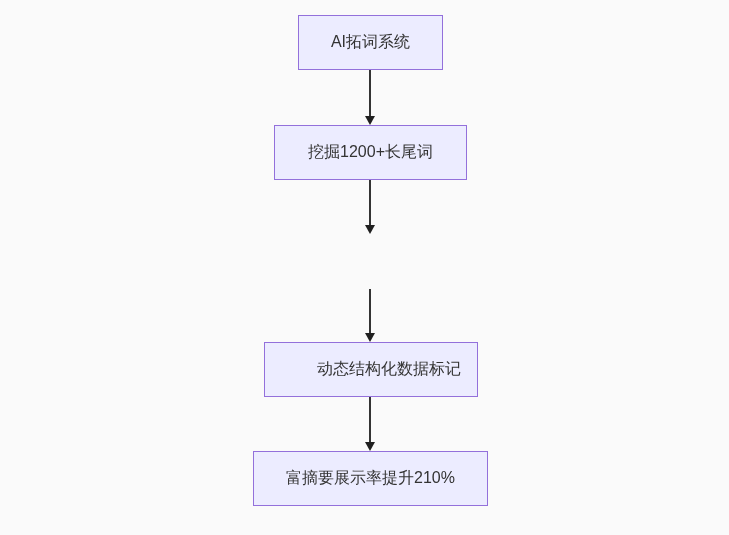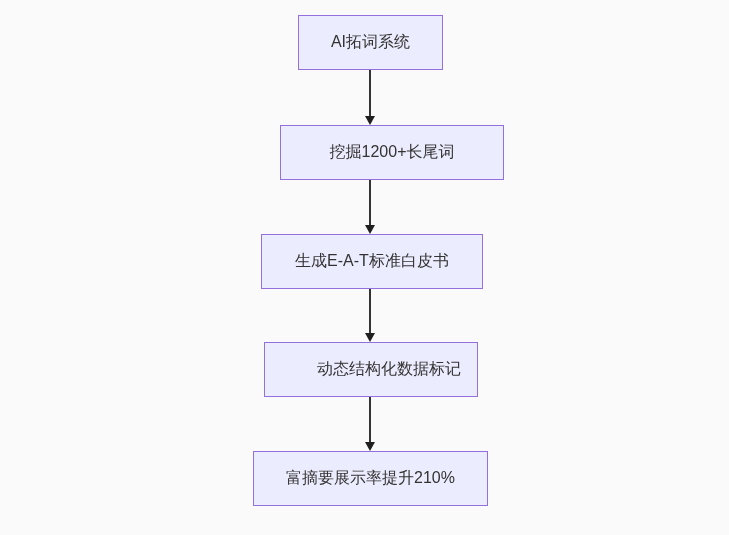--- a/index.html
+++ b/index.html
@@ -54,32 +54,29 @@
 
   <div class="flow-node" style="left:298px; top:15px; width:145px; height:55px;">
     <span>AI拓词系统</span>
   </div>
 
   <div class="edge" style="left:364px; top:70px; height:55px;">
     <div class="edge-line"></div>
     <div class="edge-head"></div>
   </div>
 
-  <div class="flow-node" style="left:274px; top:125px; width:224px; height:55px;margin-left:6px;">
+  <div class="flow-node" style="left:274px; top:125px; width:193px; height:55px;">
     <span>挖掘1200+长尾词</span>
   </div>
 
   <div class="edge" style="left:364px; top:180px; height:54px;">
     <div class="edge-line"></div>
     <div class="edge-head"></div>
   </div>
 
-  <div class="flow-node" style="left:261px; top:234px; width:222px; height:55px;">
-    <span>生成E-A-T标准白皮书</span>
-  </div>
 
   <div class="edge" style="left:364px; top:289px; height:53px;">
     <div class="edge-line"></div>
     <div class="edge-head"></div>
   </div>
 
   <div class="flow-node" style="left:264px; top:342px; width:214px; height:55px;padding-left:36px;">
     <span>动态结构化数据标记</span>
   </div>
 

